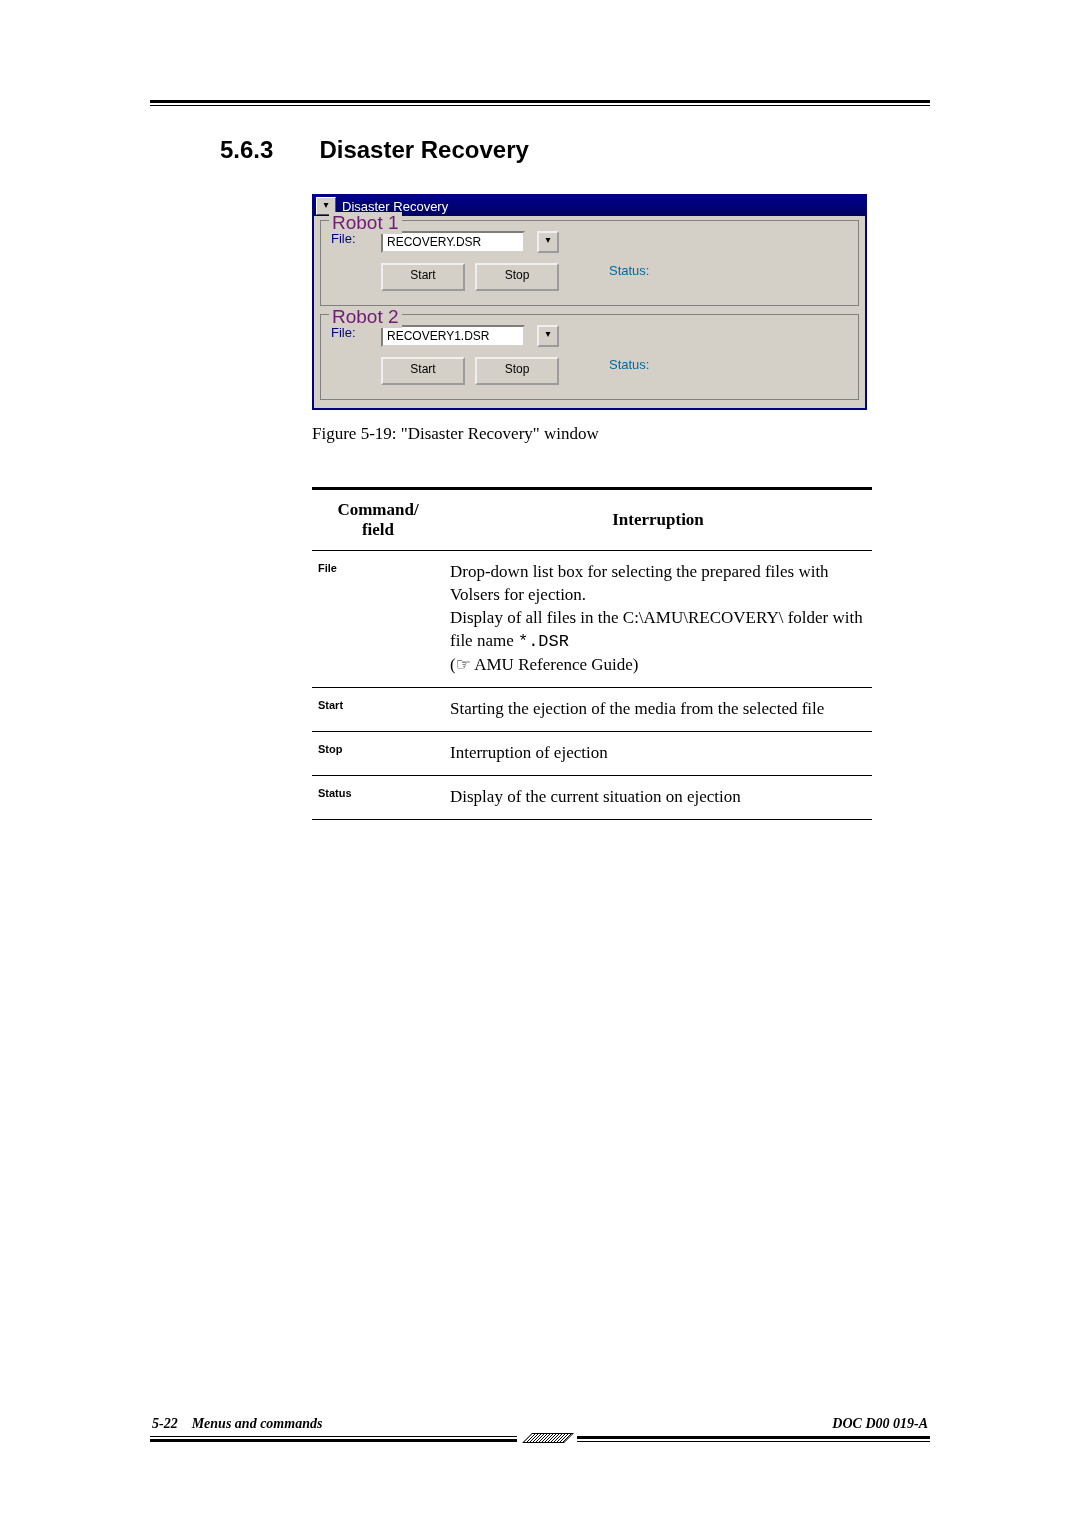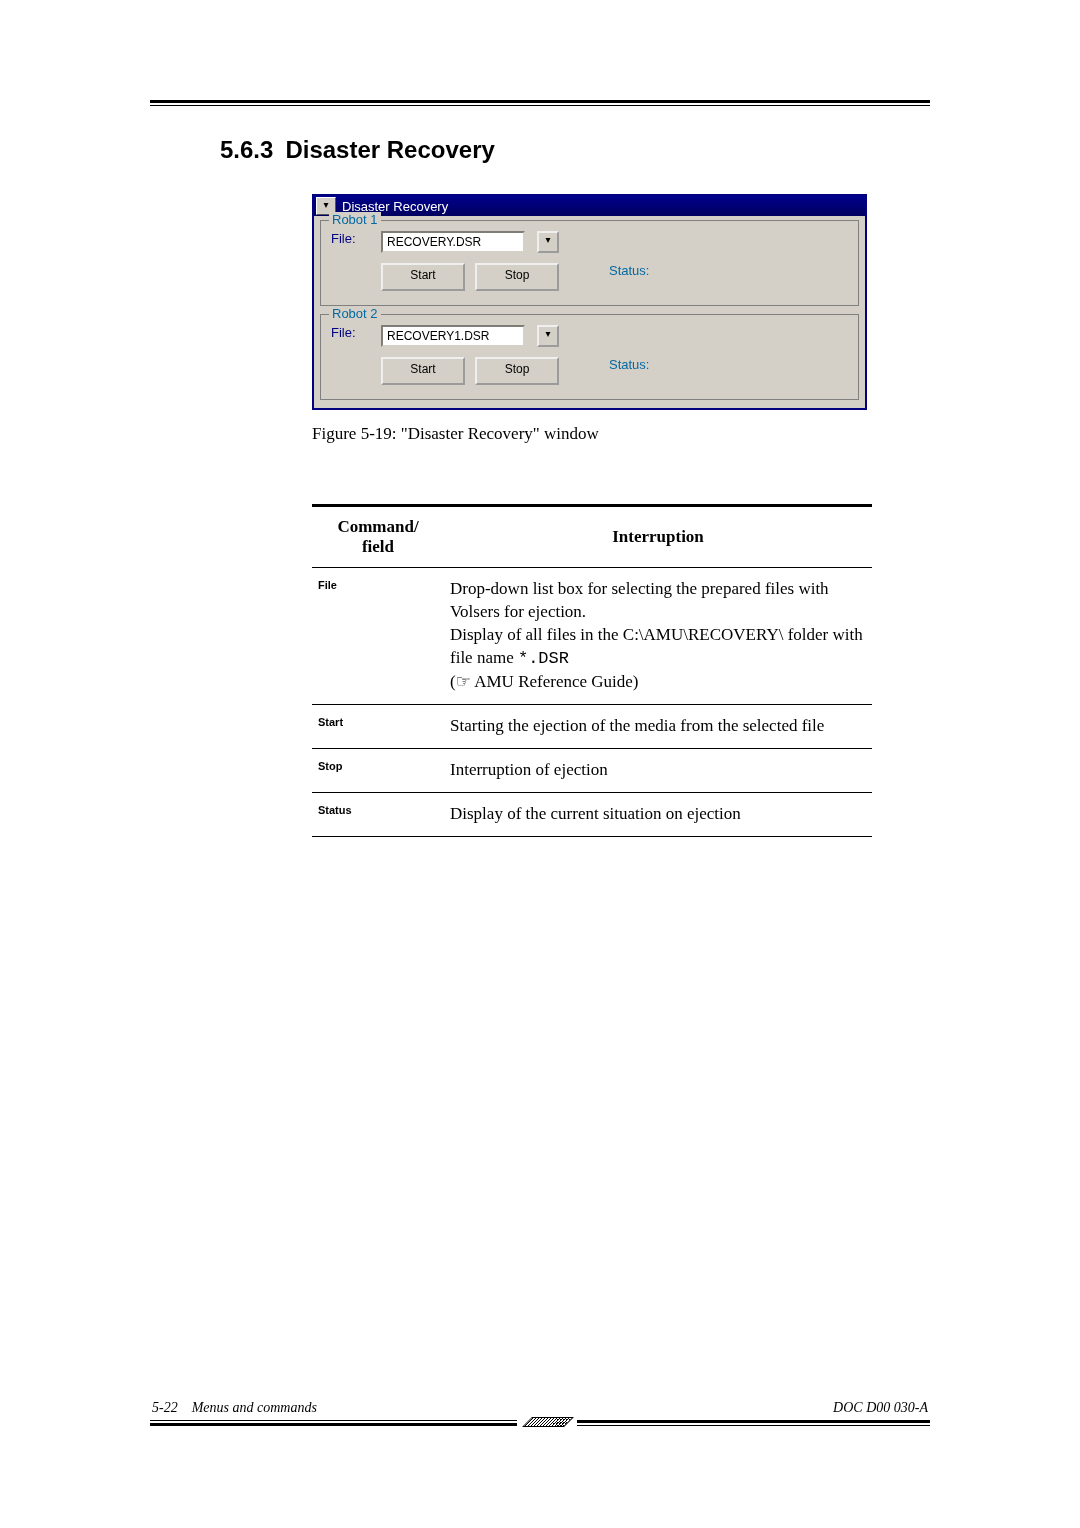--- a/index.html
+++ b/index.html
@@ -24,21 +24,21 @@
     border-bottom: 1px solid #000;
     height: 0;
     padding-top: 2px;
   }
   .content {
     margin: 0 220px 0 220px;
   }
   .sec-heading {
     display: flex;
     align-items: baseline;
-    gap: 12px;
+    gap: 46px;
     font-family: Arial, Helvetica, sans-serif;
     font-weight: 700;
     font-size: 24px;
     margin-bottom: 14px;
   }
   .body-text {
     margin-left: 92px;
     font-size: 18px;
     line-height: 1.35;
   }
@@ -78,22 +78,22 @@
     border-top-style: groove;
     border-left-style: groove;
     padding: 10px 10px 10px 10px;
     position: relative;
   }
   .legend {
     position: absolute;
     top: -9px; left: 8px;
     padding: 0 3px;
     background: #d4d0c8;
-    color: #0369a1;
-    font-size: 13px;
+    color: #701a75;
+    font-size: 19px;
   }
   .row {
     display: flex;
     align-items: flex-start;
     height: 26px;
     margin-bottom: 6px;
   }
   .lbl {
     width: 50px;
     color: #000080;
@@ -138,21 +138,21 @@
     font-size: 13px;
     margin-left: 40px;
   }
   .fig-caption {
     margin: 14px 0 0 92px;
     font-size: 17px;
   }
 
   
   .cmd-table {
-    margin: 60px 0 0 92px;
+    margin: 43px 0 0 92px;
     width: 560px;
     border-collapse: collapse;
     font-size: 17px;
   }
   .cmd-table th {
     font-family: "Times New Roman", serif;
     font-weight: 700;
     padding: 10px 6px;
     border-top: 3px solid #000;
     border-bottom: 1px solid #000;
@@ -168,21 +168,21 @@
     width: 120px;
     font-family: Arial, Helvetica, sans-serif;
     font-weight: 700;
     font-size: 11px;
   }
   .mono { font-family: "Courier New", monospace; font-size: 17px; }
 
   
   .footer-wrap {
     position: absolute;
-    left: 150px; right: 150px; bottom: 100px;
+    left: 150px; right: 150px; bottom: 84px; font-weight: bold;
   }
   .footer-line {
     display:flex; justify-content: space-between;
     font-style: italic;
     font-size: 14px;
     padding: 0 2px 4px 2px;
   }
   .foot-rule-container {
     position: relative;
   }
@@ -296,21 +296,21 @@
     </table>
 
   </div>
 
   <div class="footer-wrap">
     <div class="footer-line">
       <span>
         <span>5-22</span>&nbsp;&nbsp;&nbsp;
         <span>Menus and commands</span>
       </span>
-      <span>DOC D00 030-A</span>
+      <span>DOC D00 019-A</span>
     </div>
     <div class="foot-rule-container" style="height:8px">
       <div class="foot-rule-left"></div>
       <div class="foot-rule-right"></div>
       <div class="diamond"></div>
     </div>
   </div>
 
 </div>
 

